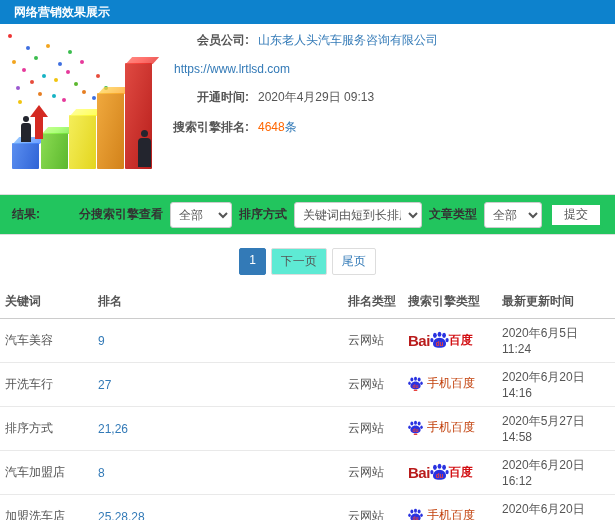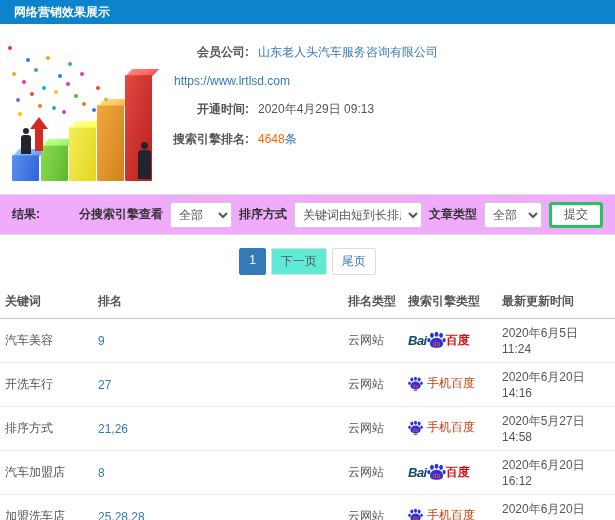--- a/index.html
+++ b/index.html
@@ -4,21 +4,21 @@
 <style>
   * { margin:0; padding:0; box-sizing:border-box; }
   html,body { width:615px; font-family:"Liberation Sans","DejaVu Sans",sans-serif; background:#fff; }
   body { height:520px; overflow:hidden; }
 
   
   .topbar { height:24px; background:#0d82cd; display:flex; align-items:center; padding-left:14px; }
   .topbar-title { color:#fff; font-size:12px; font-weight:bold; }
 
   
-  .top-section { display:flex; padding-top:12px; height:170px; }
+  .top-section { display:flex; height:170px; }
   .illus { width:165px; height:155px; position:relative; flex:none; overflow:hidden; }
   .bar { position:absolute; bottom:10px; border-radius:1px; }
   .bar::before { content:""; position:absolute; top:-6px; left:4px; width:100%; height:7px; transform:skewX(-42deg); opacity:.75; background:inherit; filter:brightness(1.25); }
   .bar-blue   { left:12px;  width:27px; height:26px;  background:linear-gradient(105deg,#5b8ff0,#2f63d6); }
   .bar-green  { left:41px;  width:27px; height:36px;  background:linear-gradient(105deg,#8bdc52,#5cb82e); }
   .bar-yellow { left:69px;  width:27px; height:54px;  background:linear-gradient(105deg,#f4ee5a,#e3d51e); }
   .bar-orange { left:97px;  width:27px; height:76px;  background:linear-gradient(105deg,#f0a93e,#d2821a); }
   .bar-red    { left:125px; width:27px; height:106px; background:linear-gradient(105deg,#e04a42,#b81f1c); }
   .confetti { position:absolute; left:8px; top:10px; width:4px; height:4px; border-radius:50%; background:#e33;
     box-shadow: 14px 34px 0 #e6399b, 26px 22px 0 #3bbd4e, 38px 10px 0 #f2a51e, 50px 28px 0 #3f6fe0,
@@ -38,21 +38,21 @@
 
   .info-list { flex:1; padding-top:8px; }
   .info-row { display:flex; align-items:baseline; margin-bottom:13px; font-size:12px; }
   .info-label { width:84px; text-align:right; font-weight:bold; color:#555; flex:none; }
   .info-value { margin-left:9px; color:#555; }
   a.link { color:#337ab7; text-decoration:none; }
   .orange { color:#f60; }
   .blue-text { color:#337ab7; }
 
   
-  .filter-bar { height:41px; background:#f0abfc; border-top:1px solid #ddd; border-bottom:1px solid #ddd;
+  .filter-bar { height:41px; background:#22c55e; border-top:1px solid #ddd; border-bottom:1px solid #ddd;
     display:flex; align-items:center; padding:0 12px; font-size:12px; color:#333; }
   .filter-result-label { font-weight:bold; }
   .filter-controls { margin-left:auto; display:flex; align-items:center; gap:7px; }
   .filter-controls label { font-weight:bold; }
   .filter-controls select { height:26px; border:1px solid #ccc; border-radius:3px; background:#fff;
     font-size:12px; color:#555; padding:0 4px; font-family:inherit; }
   .sel-engine { width:62px; } .sel-sort { width:128px; } .sel-article { width:58px; }
   .submit-btn { height:26px; padding:0 12px; border:3px solid #22c55e; border-radius:3px; background:#fff;
     font-size:12px; color:#555; cursor:pointer; font-family:inherit; }
 
@@ -63,21 +63,21 @@
   .page-current { background:#337ab7; border-color:#337ab7; color:#fff; }
   .page-next { background:#5eead4; color:#555; }
   .page-last { background:#fff; color:#337ab7; }
 
   
   table { width:100%; border-collapse:collapse; font-size:12px; table-layout:fixed; }
   th { text-align:left; font-weight:bold; color:#555; padding:6px 5px 8px; border-bottom:1px solid #ccc; }
   td { padding:6px 5px; border-bottom:1px solid #e9e9e9; color:#555; height:27px; }
   td.rank { color:#337ab7; }
   .logo-pc { display:inline-flex; align-items:center; }
-  .logo-pc .bai { color:#0c4a6e; font-weight:bold; font-size:13px; letter-spacing:-0.5px;font-style:italic; }
+  .logo-pc .bai { color:#b91c1c; font-weight:bold; font-size:15px; letter-spacing:-0.5px; }
   .logo-pc .cn  { color:#d20f13; font-weight:bold; font-size:12px; }
   .logo-mb { display:inline-flex; align-items:center; gap:4px; color:#c2410c; font-size:12px;text-align:right; }
   .paw { flex:none; }
 </style>
 </head>
 <body>
 
 <div class="topbar">
   <span class="topbar-title">网络营销效果展示</span>
 </div>

